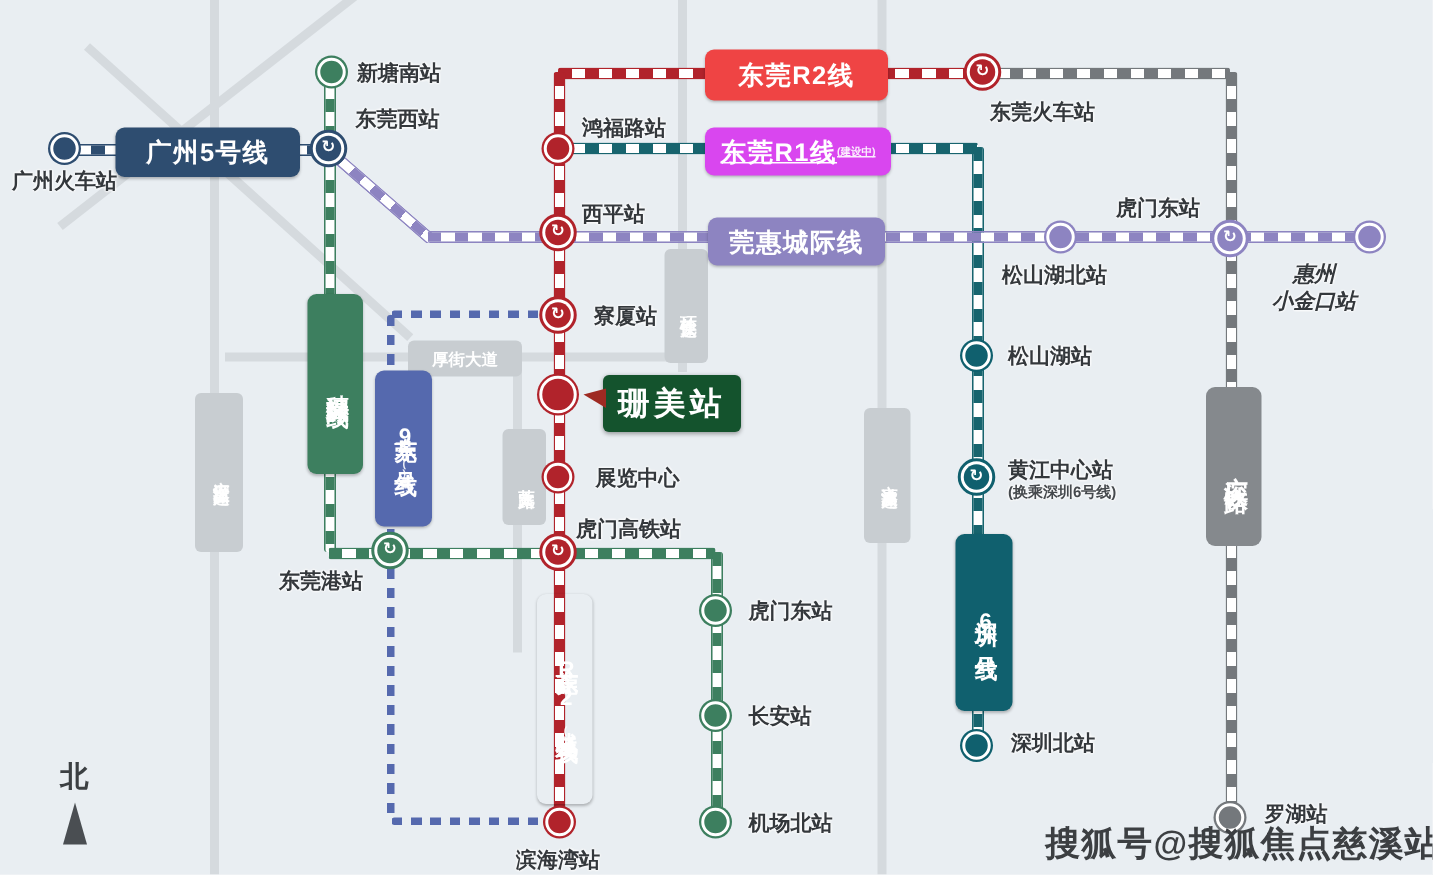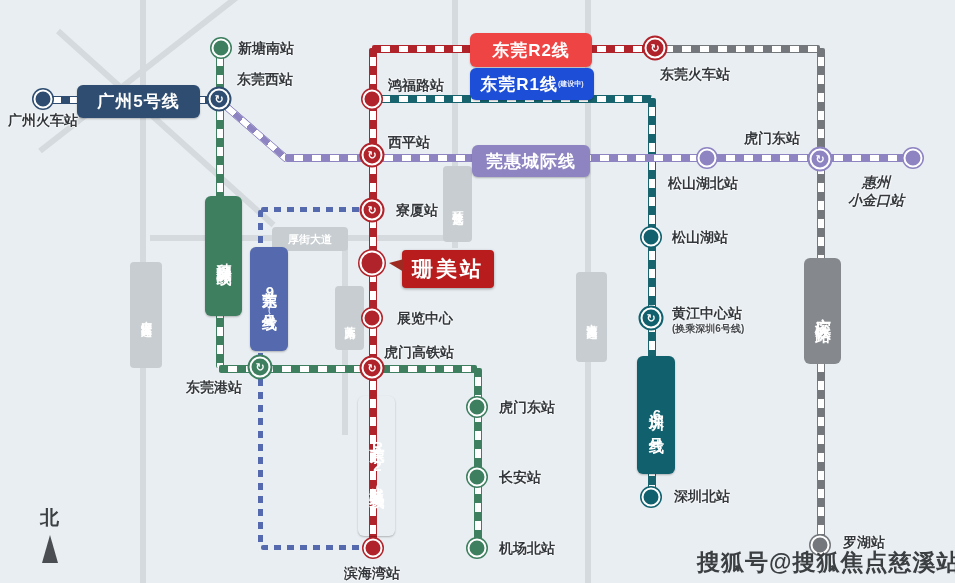--- a/index.html
+++ b/index.html
@@ -45,21 +45,21 @@
   .st.big{width:21px;height:21px;}
   .st.inter{width:21px;height:21px;background:#fff;border:2px solid var(--c);}
   .st.inter .core{position:absolute;inset:2px;border-radius:50%;background:var(--c);
                   color:#fff;display:flex;align-items:center;justify-content:center;
                   font-size:11px;font-weight:bold;line-height:1;}
   .stlabel{position:absolute;z-index:4;color:#34383c;font-size:14px;font-weight:bold;white-space:nowrap;
            text-shadow:0 0 2px #fff,0 0 2px #fff,0 0 2px #fff;line-height:1.25;}
   .stlabel .sub{font-size:10px;font-weight:bold;color:#45494d;display:block;}
 
   
-  #callout{position:absolute;z-index:5;background:#b91c1c;color:#fff;font-weight:bold;font-size:21px;
+  #callout{position:absolute;z-index:5;background:#14532d;color:#fff;font-weight:bold;font-size:21px;
            letter-spacing:3px;padding:5px 10px;border-radius:4px;box-shadow:0 1px 3px rgba(0,0,0,.35);}
   #callout:before{content:"";position:absolute;left:-13px;top:9px;width:0;height:0;
            border-right:15px solid #9e2a22;border-top:4px solid transparent;border-bottom:9px solid transparent;}
   #property{position:absolute;z-index:5;background:#b5342c;color:#fff;font-weight:bold;font-size:15px;
            letter-spacing:2px;padding:4px 8px;border:2px solid #edb9b2;border-radius:3px;}
 
   
   #compass{position:absolute;z-index:5;color:#3c4043;font-size:19px;font-weight:bold;text-align:center;}
   #compass .arrow{width:0;height:0;margin:4px auto 0;border-left:8px solid transparent;
                   border-right:8px solid transparent;border-bottom:28px solid #4a4e52;}
@@ -100,21 +100,21 @@
       <div class="roadlabel ver" style="left: 130px; top: 262px; width: 26px; height: 96px; z-index: 1;">广深沿江高速</div>
       <div class="roadlabel ver" style="left: 576px; top: 272px; width: 25px; height: 80px; z-index: 1;">京港澳高速</div>
       <div class="roadlabel ver" style="left: 443px; top: 166px; width: 23px; height: 66px; z-index: 1;">环莞快速</div>
       <div class="roadlabel ver" style="left: 335px; top: 286px; width: 23px; height: 54px; z-index: 1;">莞太路</div>
       <div class="roadlabel hor" style="left: 272px; top: 227px; width: 64px; height: 20px; z-index: 1;">厚街大道</div>
       <div class="roadlabel ver dark" style="left: 804px; top: 258px; width: 31px; height: 96px; z-index: 3;">广深铁路</div>
     </div>
   <div id="lineboxes">
       <div class="linebox hor" style="left: 77px; top: 85px; min-width: 107px; min-height: 27px; background: rgb(46, 77, 112); text-align: right;">广州5号线</div>
       <div class="linebox hor" style="left: 470px; top: 33px; min-width: 106px; min-height: 28px; background: #ef4444;">东莞R2线</div>
-      <div class="linebox hor" style="left: 470px; top: 68px; min-width: 108px; min-height: 26px; background: #1d4ed8;">东莞R1线<span class="sfx">(建设中)</span></div>
+      <div class="linebox hor" style="left: 470px; top: 85px; min-width: 108px; min-height: 26px; background: #d946ef; text-decoration: underline;">东莞R1线<span class="sfx">(建设中)</span></div>
       <div class="linebox hor" style="left: 472px; top: 145px; min-width: 102px; min-height: 26px; background: rgb(141, 132, 193);">莞惠城际线</div>
       <div class="linebox ver" style="left: 205px; top: 196px; min-width: 29px; min-height: 106px; background: rgb(61, 127, 95);">穗深城际线</div>
       <div class="linebox ver" style="left: 250px; top: 247px; min-width: 30px; min-height: 90px; background: rgb(85, 105, 174);">东莞9号线<span class="sfx">(规划中)</span></div>
       <div class="linebox ver" style="left: 358px; top: 396px; min-width: 29px; min-height: 126px;">东莞R2线延长线<span class="sfx">(规划中)</span></div>
       <div class="linebox ver" style="left: 637px; top: 356px; min-width: 30px; min-height: 104px; background: rgb(16, 96, 110);">深圳6号线</div>
     </div>
   <div id="stations">
       <div class="st dot" style="--c: #2e4d70; left: 43px; top: 99px;"></div>
       <div class="stlabel" style="left: 8px; top: 112px;">广州火车站</div>
       <div class="st dot" style="--c: #3d7f5f; left: 221px; top: 48px;"></div>

